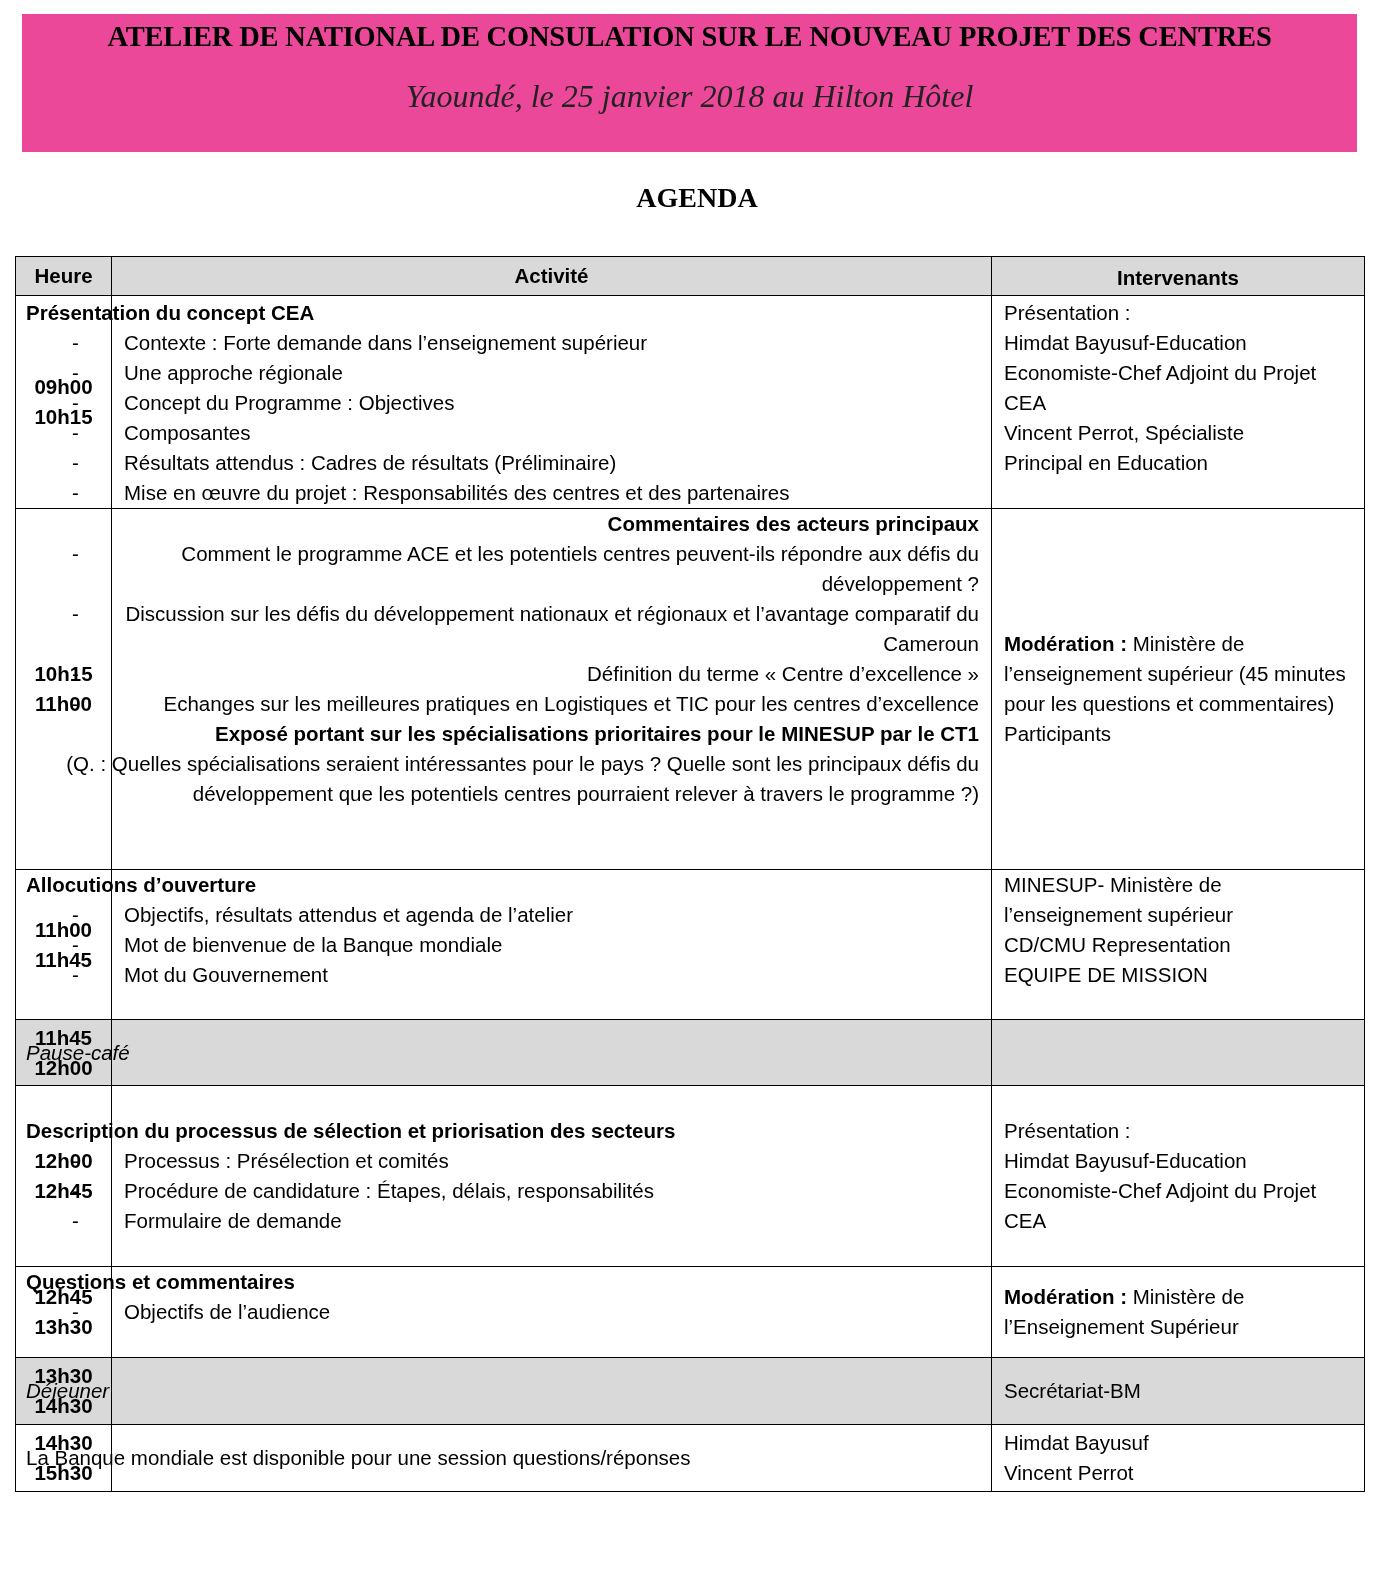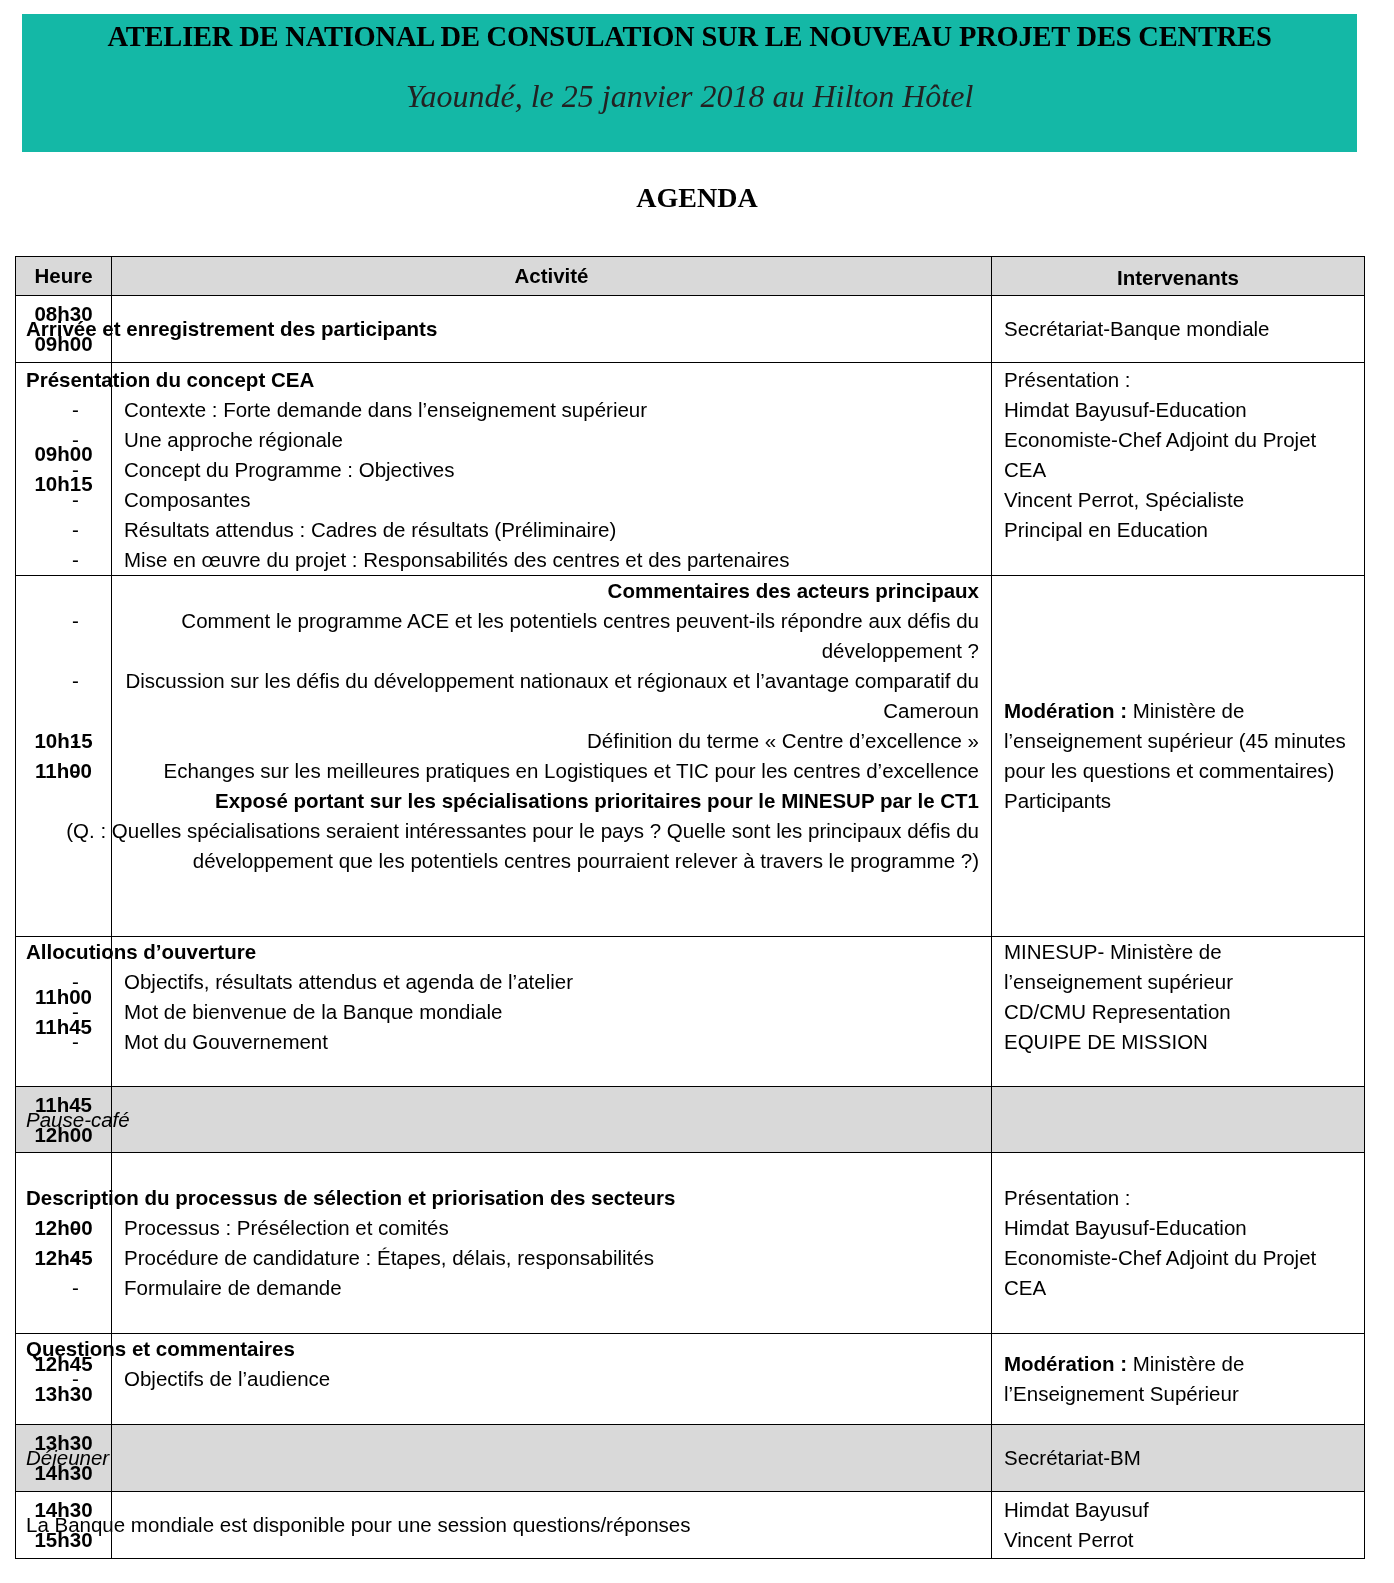--- a/index.html
+++ b/index.html
@@ -1,19 +1,19 @@
 <!DOCTYPE html>
 <html><head>
   <meta charset="utf-8">
   <style>
     html, body { margin: 0; padding: 0; background: #ffffff; }
     body { width: 1394px; height: 1583px; position: relative; overflow: hidden; color: #000; }
     .banner {
       position: absolute; left: 22px; top: 14px; width: 1335px; height: 138px;
-      background: #14b8a6;
+      background: #ec4899;
       font-family: "Liberation Serif", serif;
       text-align: center;
     }
     .banner .title {
       font-weight: bold; font-size: 28.5px; line-height: 37px; margin-top: 4px; letter-spacing: -0.2px;
     }
     .banner .subtitle {
       font-style: italic; font-size: 32px; line-height: 34px; margin-top: 24px; color: #222;
     }
     .agenda-title {
@@ -66,32 +66,20 @@
     </colgroup>
   <thead>
     <tr>
       <th>Heure</th>
       <th style="height:34px;">Activité</th>
       <th style="padding-top:4px;">Intervenants</th>
     </tr>
   </thead>
   <tbody>
 
-    <tr style="height:67px;">
-      <td class="time">
-        <div>08h30</div>
-        <div>09h00</div>
-      </td>
-      <td class="act">
-        <div class="head">Arrivée et enregistrement des participants</div>
-      </td>
-      <td class="int">
-        <div>Secrétariat-Banque mondiale</div>
-      </td>
-    </tr>
 
     <tr class="top" style="height:211px;">
       <td class="time">
         <div>09h00</div>
         <div>10h15</div>
       </td>
       <td class="act" style="padding-top:2px;">
         <div class="head">Présentation du concept CEA</div>
         <ul class="bullets">
           <li><span class="dash">-</span><span>Contexte :  Forte demande dans l’enseignement supérieur</span></li>

